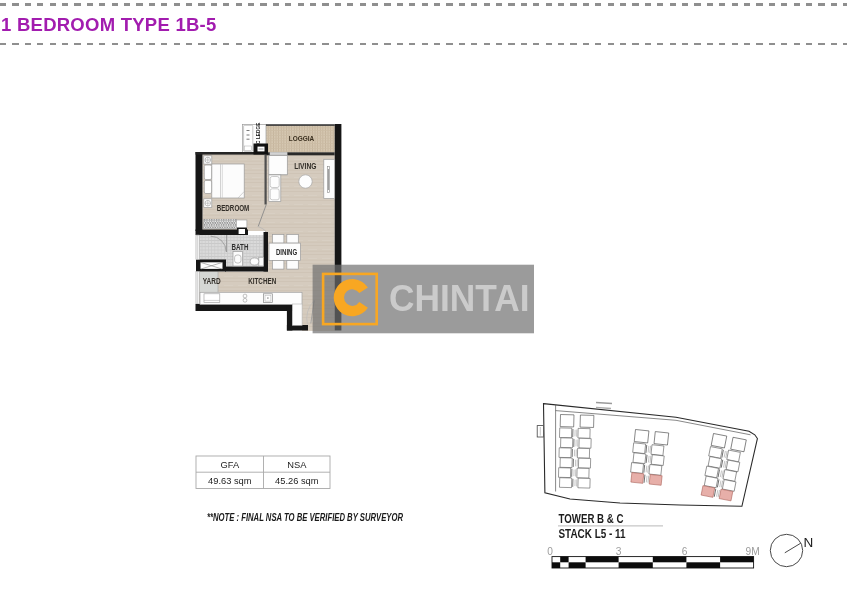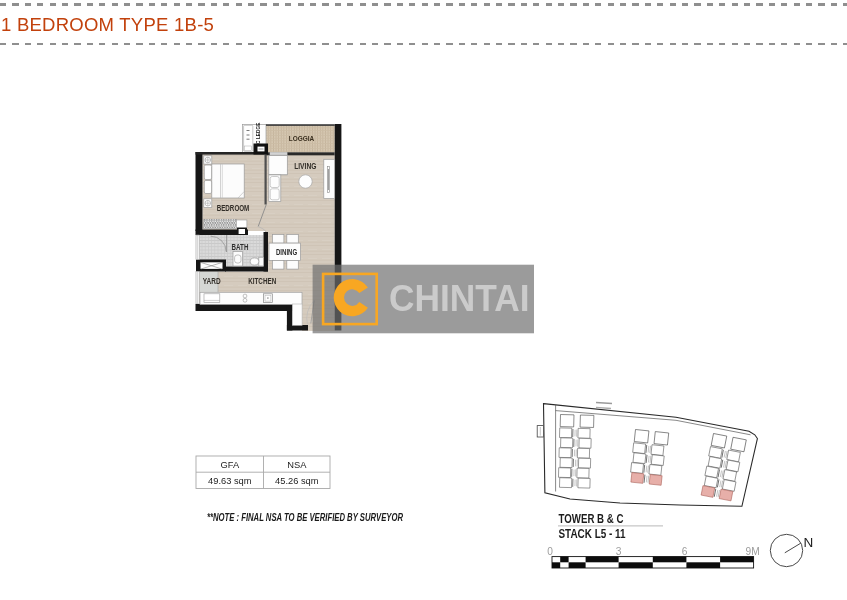--- a/index.html
+++ b/index.html
@@ -6,21 +6,21 @@
 *{box-sizing:border-box;}
 body{font-family:"Liberation Sans", sans-serif;}
 .abs{position:absolute;}
 </style>
 </head>
 <body>
 <div style="position:relative;width:847px;height:600px;">
 
 <div class="abs" style="left:0;top:3px;width:847px;height:2.6px;background:repeating-linear-gradient(90deg,#8f8f8f 0,#8f8f8f 6.2px,transparent 6.2px,transparent 12.4px);"></div>
 
-<div class="abs" style="left:1px;top:14px;font-size:18.5px;font-weight:normal;color:#c2410c;letter-spacing:0.25px;white-space:nowrap;">1 BEDROOM TYPE 1B-5</div>
+<div class="abs" style="left:1px;top:14px;font-size:18.5px;font-weight:bold;color:#a21caf;letter-spacing:0.25px;white-space:nowrap;">1 BEDROOM TYPE 1B-5</div>
 
 <div class="abs" style="left:0;top:42.8px;width:847px;height:2.6px;background:repeating-linear-gradient(90deg,#8f8f8f 0,#8f8f8f 6.2px,transparent 6.2px,transparent 12.4px);"></div>
 <svg class="abs" style="left:0;top:0;" width="847" height="600" viewBox="0 0 847 600" font-family="Liberation Sans, sans-serif">
 <defs>
 <pattern id="wood" width="14" height="9" patternUnits="userSpaceOnUse">
   <rect width="14" height="9" fill="#d5cbbe"></rect>
   <rect y="2" width="14" height="0.9" fill="#cfc4b5"></rect>
   <rect y="6" width="9" height="0.8" fill="#d9d0c4"></rect>
   <rect y="7.8" width="14" height="0.7" fill="#cdc1b2"></rect>
 </pattern>

